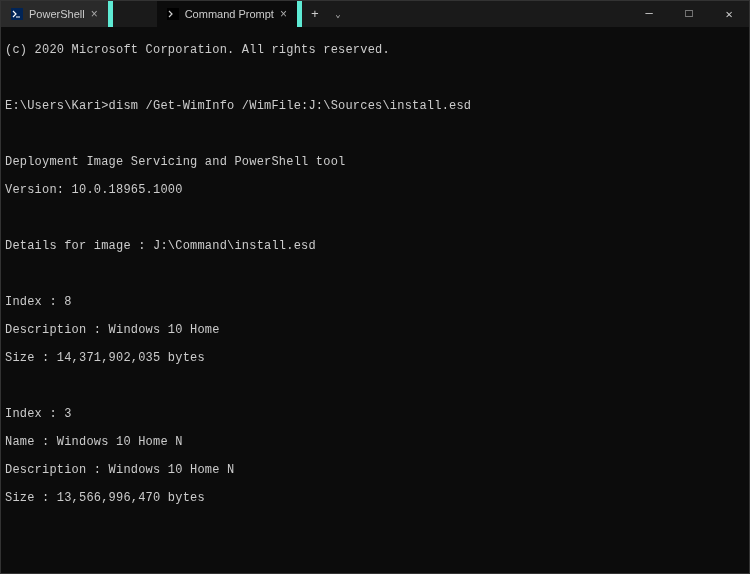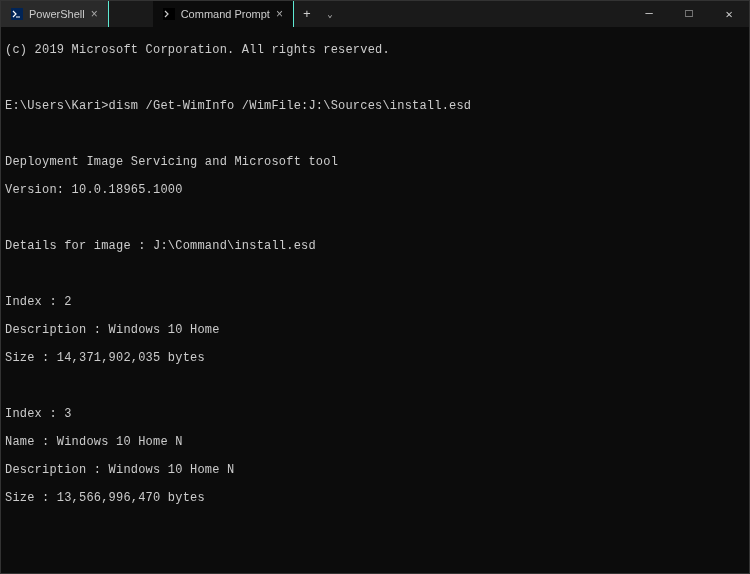--- a/index.html
+++ b/index.html
@@ -20,21 +20,21 @@
     }
     .tabs { display: flex; align-items: stretch; }
     .tab {
       display: flex;
       align-items: center;
       gap: 6px;
       padding: 0 10px;
       font-family: 'Segoe UI', sans-serif;
       font-size: 11px;
       color: #ccc;
-      border-right: 1px solid #5eead4;
+      border-right: 5px solid #5eead4;
       cursor: pointer;
       min-width: 85px;
     }
     .tab.inactive { background: #2a2a2a; }
     .tab.active { background: #0c0c0c; margin-left: 44px; }
     .tab-icon { width: 12px; height: 12px; display: flex; align-items: center; justify-content: center; }
     .tab-close {
       margin-left: auto;
       font-size: 12px;
       color: #aaa;
@@ -107,30 +107,30 @@
   <div class="tab-add">+</div>
   <div class="tab-dropdown">⌄</div>
   <div class="window-controls">
     <div class="wc">—</div>
     <div class="wc">□</div>
     <div class="wc">✕</div>
   </div>
 </div>
 
 <div class="terminal">
-<div>(c) 2019 Microsoft Corporation. All rights reserved.</div>
+<div>(c) 2020 Microsoft Corporation. All rights reserved.</div>
 <div class="blank"></div>
 <div>E:\Users\Kari&gt;dism /Get-WimInfo /WimFile:J:\Sources\install.esd</div>
 <div class="blank"></div>
-<div>Deployment Image Servicing and Microsoft tool</div>
+<div>Deployment Image Servicing and PowerShell tool</div>
 <div>Version: 10.0.18965.1000</div>
 <div class="blank"></div>
 <div>Details for image : J:\Command\install.esd</div>
 <div class="blank"></div>
-<div>Index : 2</div>
+<div>Index : 8</div>
 <div>Description : Windows 10 Home</div>
 <div>Size : 14,371,902,035 bytes</div>
 <div class="blank"></div>
 <div>Index : 3</div>
 <div>Name : Windows 10 Home N</div>
 <div>Description : Windows 10 Home N</div>
 <div>Size : 13,566,996,470 bytes</div>
 
 
 

